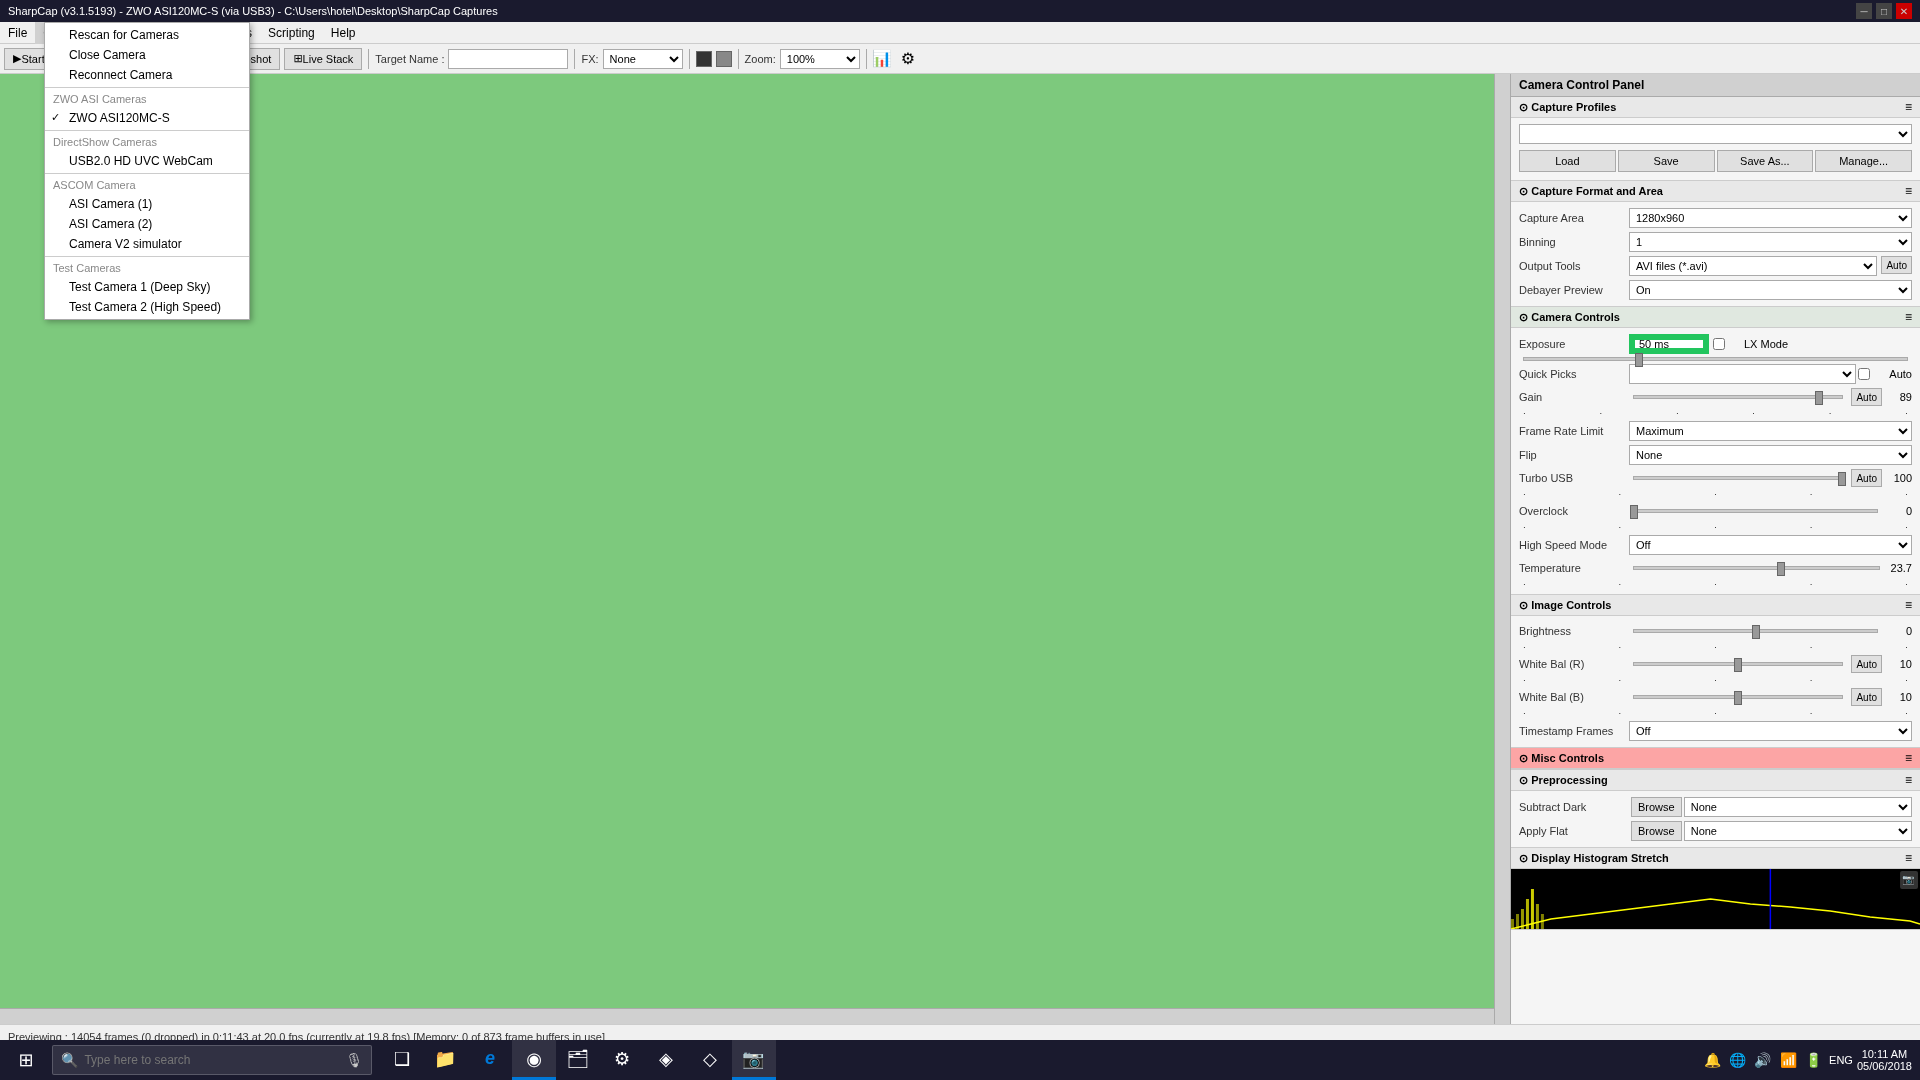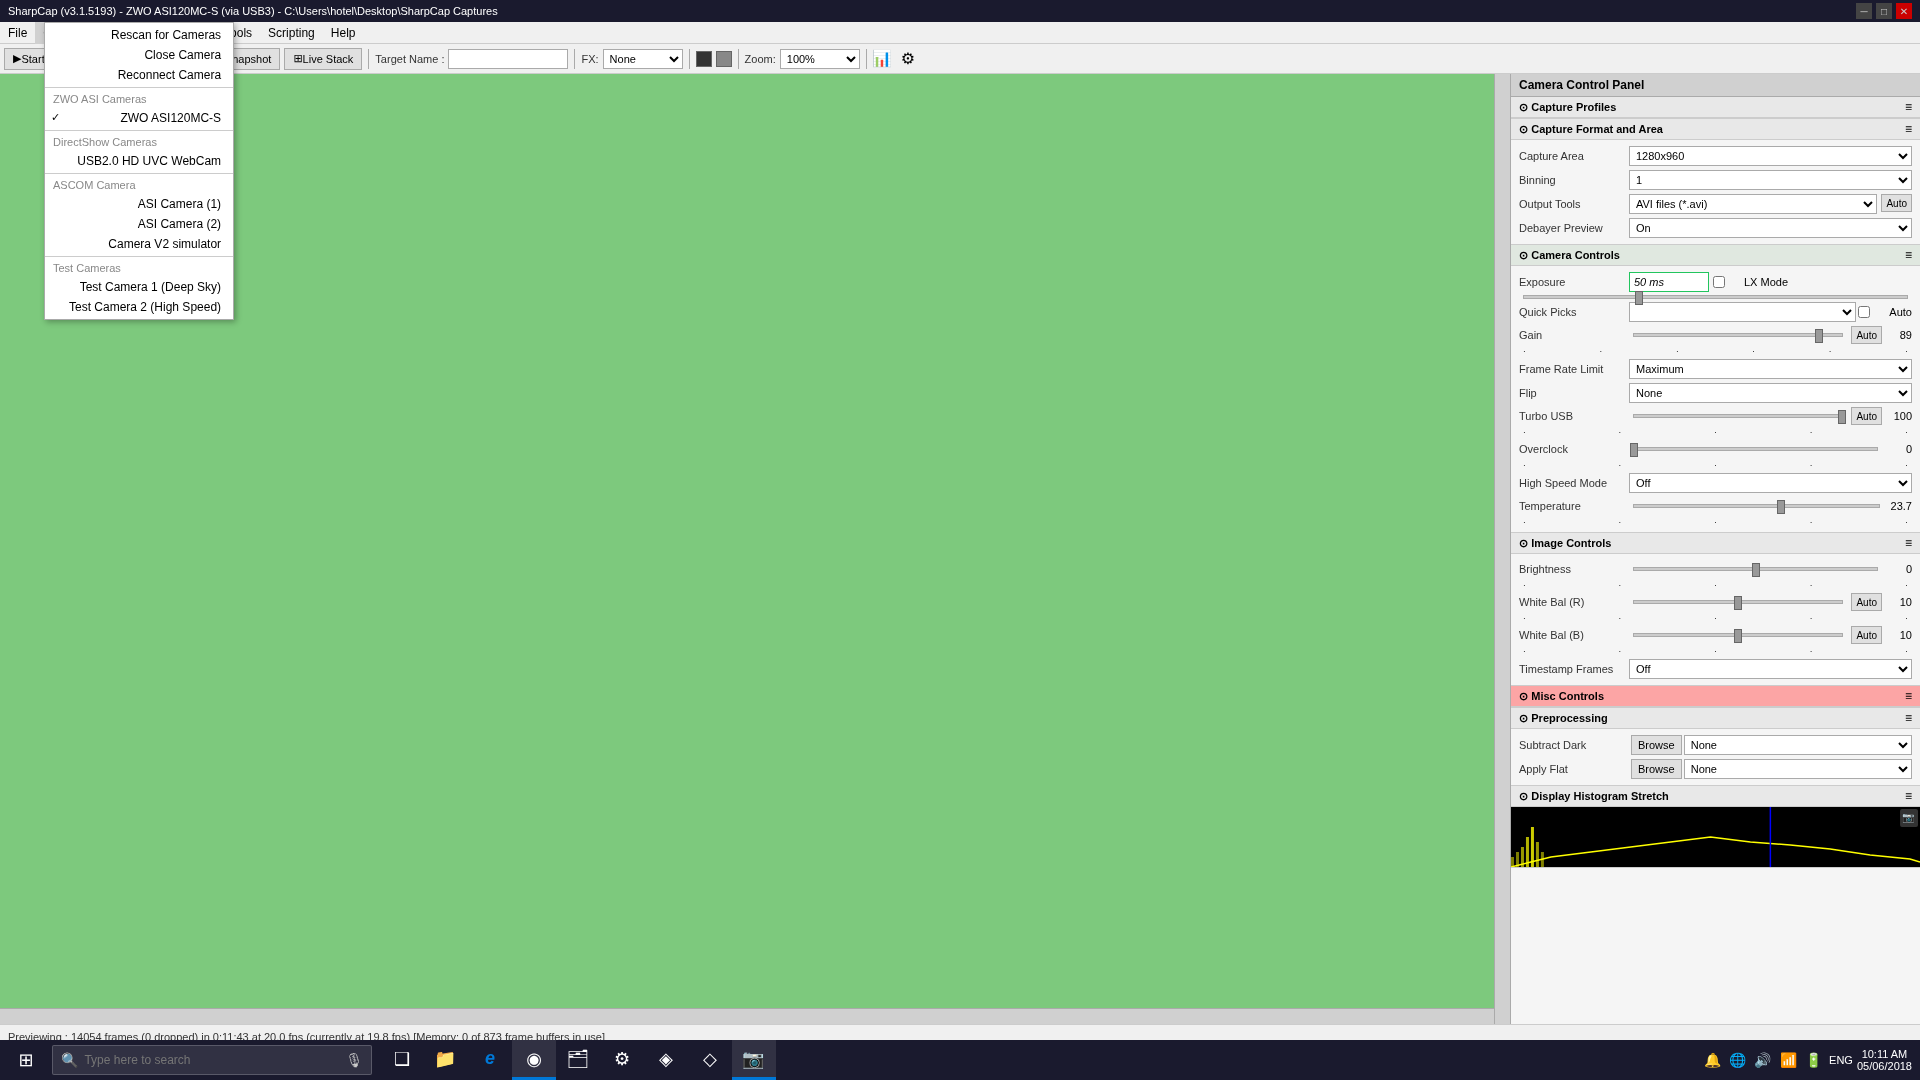--- a/index.html
+++ b/index.html
@@ -97,27 +97,26 @@
       position: absolute;
       top: 22px; left: 44px;
       background: #fff;
       border: 1px solid #aaa;
       box-shadow: 2px 2px 6px rgba(0,0,0,0.3);
       z-index: 1000;
       min-width: 180px;
       padding: 2px 0;
     }
     .dropdown-item {
-      padding: 3px 12px 3px 24px;
+      padding: 3px 28px 3px 24px;
       cursor: pointer;
       font-size: 12px;
       color: #000;
       white-space: nowrap;
       position: relative;
-      text-align: right;
     }
     .dropdown-item.checked::before {
       content: '✓';
       position: absolute; left: 6px;
       font-size: 11px;
     }
     .dropdown-separator {
       height: 1px;
       background: #ccc;
       margin: 2px 0;
@@ -164,21 +163,21 @@
       min-height: 22px;
     }
     .panel-label { width: 110px; font-size: 11px; color: #333; flex-shrink: 0; }
     .panel-control { flex: 1; }
     .panel-select {
       width: 100%; height: 20px; font-size: 11px;
       border: 1px solid #aaa; background: #fff; padding: 0 2px;
     }
     .panel-input {
       width: 100%; height: 20px; font-size: 11px;
-      border: 1px solid #22c55e; background: #fff; padding: 8px 4px; font-style: italic;
+      border: 6px solid #22c55e; background: #fff; padding: 0 4px;
     }
     .slider-row {
       display: flex; align-items: center; padding: 1px 8px;
     }
     .slider-track {
       flex: 1; height: 4px; background: #ccc;
       border: 1px solid #aaa; position: relative; margin: 0 4px;
     }
     .slider-thumb {
       width: 8px; height: 14px; background: #999;
@@ -331,20 +330,31 @@
   <div id="right-panel">
     <div class="panel-title">
       <span>Camera Control Panel</span>
     </div>
 
     <div class="panel-section">
       <div class="section-header">
         <span>⊙ <span>Capture Profiles</span></span>
         <span class="section-menu-icon">≡</span>
       </div>
+      <div class="section-content">
+        <div class="panel-row">
+          <select class="panel-select"><option></option></select>
+        </div>
+        <div class="profile-btns">
+          <button class="profile-btn">Load</button>
+          <button class="profile-btn">Save</button>
+          <button class="profile-btn">Save As...</button>
+          <button class="profile-btn">Manage...</button>
+        </div>
+      </div>
     </div>
 
     <div class="panel-section">
       <div class="section-header">
         <span>⊙ <span>Capture Format and Area</span></span>
         <span class="section-menu-icon">≡</span>
       </div>
       <div class="section-content">
         <div class="panel-row">
           <span class="panel-label">Capture Area</span>

